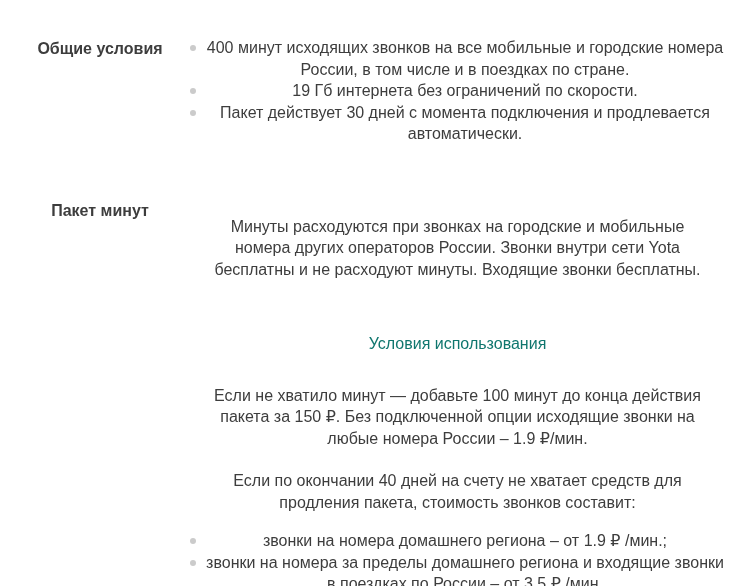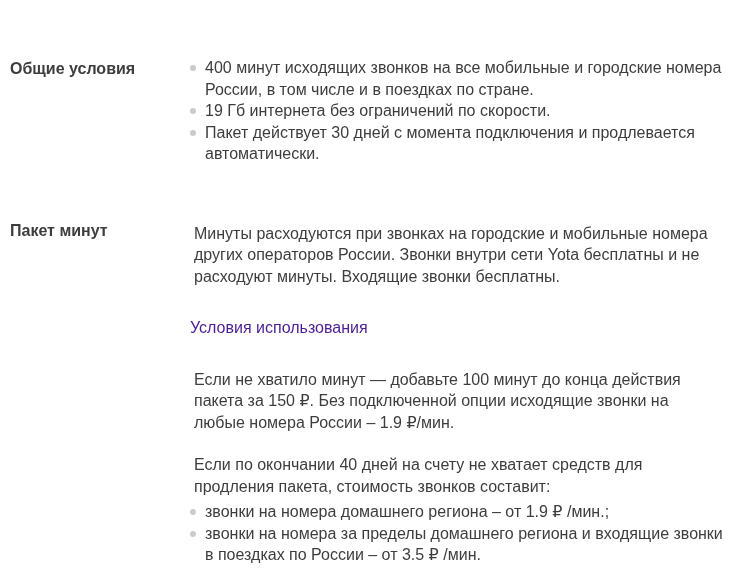--- a/index.html
+++ b/index.html
@@ -9,21 +9,22 @@
     background: #ffffff;
     font-family: "Liberation Sans", "DejaVu Sans", sans-serif;
     font-size: 16px;
     line-height: 21.5px;
     color: #3d3d3d;
     overflow: hidden;
   }
   .page {
     width: 743px;
     height: 586px;
-    padding: 57px 18px 0 10px;
+    padding: 37px 18px 0 10px;
+    text-align: center;
   }
   .section {
     display: flex;
     align-items: flex-start;
   }
   .section + .section { margin-top: 54px; }
   .section-label {
     width: 180px;
     flex-shrink: 0;
     font-weight: bold;
@@ -41,25 +42,25 @@
   .dot {
     width: 6px;
     height: 6px;
     border-radius: 50%;
     background: #cbcbcb;
     flex-shrink: 0;
     margin-top: 8px;
     margin-right: 9px;
   }
   .li-text { flex: 1 1 auto; }
-  .para { margin: 4px; }
+  .para { margin: 17px; }
   .muted-link {
     display: inline-block;
-    margin-top: 26px;
-    color: #4c1d95;
+    margin-top: 36px;
+    color: #0f766e;
     text-decoration: none;
     cursor: pointer;
   }
   .para-extra { margin-top: 30px; }
   .para-renewal { margin-top: 21px; }
 </style>
 </head>
 <body>
 
 <div class="page">

